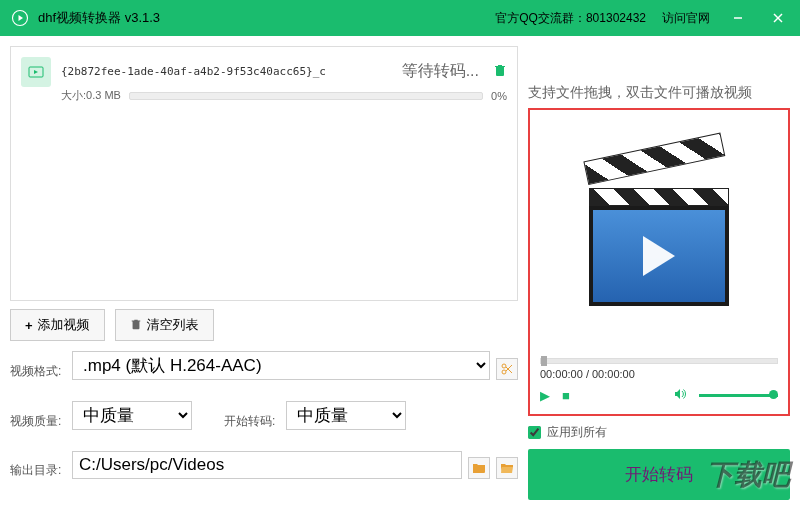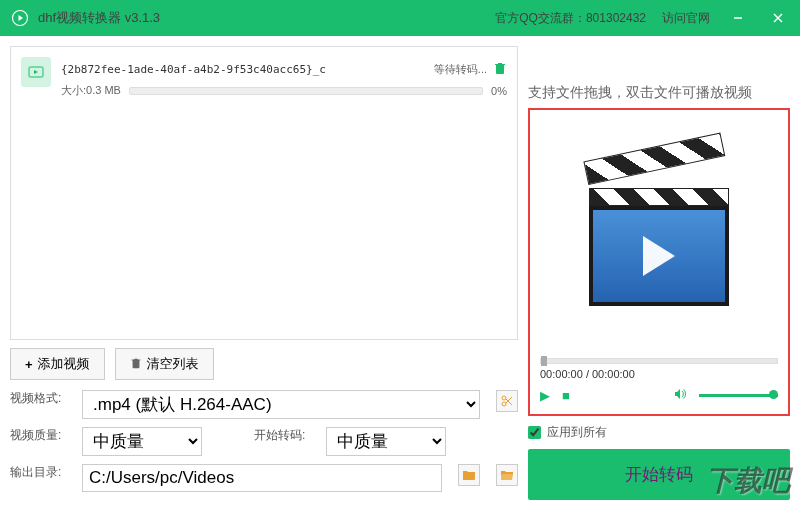--- a/index.html
+++ b/index.html
@@ -1,39 +1,39 @@
 <!DOCTYPE html>
 <html><head>
 <meta charset="utf-8">
 <style>
 * { margin: 0; padding: 0; box-sizing: border-box; font-family: "Microsoft YaHei", Arial, sans-serif; }
 body { width: 800px; height: 510px; background: #fff; overflow: hidden; }
-.titlebar { height: 36px; background: #1abc6e; display: flex; align-items: center; padding: 0 10px; color: #404040; font-size: 13px; }
+.titlebar { height: 36px; background: #1abc6e; display: flex; align-items: center; padding: 0 10px; color: #000000; font-size: 13px; }
 .logo-icon { width: 20px; height: 20px; margin-right: 8px; display: flex; align-items: center; justify-content: center; }
 .logo-icon svg { width: 18px; height: 18px; }
 .titlebar-title { flex: 1; }
 .titlebar-right { display: flex; align-items: center; gap: 16px; font-size: 12px; }
 .titlebar-btn { width: 24px; height: 24px; display: flex; align-items: center; justify-content: center; cursor: pointer; }
 .content { display: flex; height: calc(100% - 36px); }
 .left { width: 528px; padding: 10px; display: flex; flex-direction: column; }
 .right { flex: 1; padding: 10px 10px 10px 0; display: flex; flex-direction: column; }
 .file-list { flex: 1; border: 1px solid #ddd; background: #fff; position: relative; }
 .file-item { padding: 10px; display: flex; align-items: flex-start; gap: 10px; }
 .file-icon { width: 30px; height: 30px; background: #d4f3e3; border-radius: 3px; display: flex; align-items: center; justify-content: center; color: #1abc6e; font-size: 10px; }
 .file-info { flex: 1; font-size: 12px; color: #333; }
 .file-name { font-family: monospace; font-size: 11px; }
 .file-row2 { display: flex; justify-content: space-between; align-items: center; margin-top: 4px; }
-.file-status { display: flex; align-items: center; gap: 6px; font-size: 11px; color: #666; }
+.file-status { display: flex; align-items: center; gap: 14px; font-size: 16px; color: #666; }
 .progress-row { display: flex; align-items: center; gap: 8px; margin-top: 6px; }
 .progress-bar { flex: 1; height: 8px; background: #eee; border: 1px solid #ddd; border-radius: 2px; }
 .delete-icon { color: #1abc6e; cursor: pointer; }
 .btn-row { display: flex; gap: 10px; margin-top: 8px; }
 .btn { padding: 6px 14px; border: 1px solid #ccc; background: #f7f7f7; font-size: 13px; cursor: pointer; display: flex; align-items: center; gap: 5px; }
 .settings { margin-top: 10px; font-size: 12px; color: #555; }
-.setting-row { display: flex; align-items: flex-start; margin-bottom: 8px; gap: 16px; }
+.setting-row { display: flex; align-items: flex-end; margin-bottom: 21px; gap: 6px; }
 .label { width: 56px; }
 .select, .input { border: 1px solid #ccc; padding: 3px 6px; font-size: 17px; background: #fff; }
 .select { min-width: 120px; }
 .input-path { flex: 1; }
 .icon-btn { width: 22px; height: 22px; border: 1px solid #ccc; display: flex; align-items: center; justify-content: center; cursor: pointer; background: #f7f7f7; }
 .scissor-icon, .folder-icon { color: #e8a035; }
 .preview-header { font-size: 14px; color: #666; padding: 6px 0; margin-top: 32px; }
 .preview-box { flex: 1; border: 2px solid #e84040; background: #fff; display: flex; flex-direction: column; padding: 10px; }
 .preview-img { flex: 1; display: flex; align-items: center; justify-content: center; }
 .clapper { position: relative; }
@@ -44,21 +44,21 @@
 .scrubber { height: 6px; background: #e8e8e8; border: 1px solid #ddd; margin-top: 8px; position: relative; }
 .scrubber-thumb { position: absolute; left: 0; top: -3px; width: 6px; height: 10px; background: #aaa; }
 .time-row { font-size: 11px; color: #333; margin-top: 4px; font-family: monospace; }
 .controls-row { display: flex; align-items: center; gap: 12px; margin-top: 6px; color: #1abc6e; }
 .ctrl-icon { cursor: pointer; font-size: 13px; }
 .vol-slider { flex: 1; height: 3px; background: #1abc6e; margin-left: auto; position: relative; max-width: 80px; }
 .vol-thumb { position: absolute; right: 0; top: -4px; width: 9px; height: 9px; background: #1abc6e; border-radius: 50%; }
 .apply-row { display: flex; align-items: center; gap: 6px; font-size: 12px; color: #555; margin: 8px 0; }
 .checkbox { width: 13px; height: 13px; accent-color: #1abc6e; }
 .start-btn { background: #1abc6e; color: #701a75; text-align: center; padding: 14px; font-size: 17px; cursor: pointer; border-radius: 2px; }
-.watermark { position: absolute; right: 10px; bottom: 10px; font-size: 28px; color: rgba(0,0,0,0.5); font-weight: bold; font-style: italic; pointer-events: none; text-shadow: 1px 1px 2px rgba(255,255,255,0.5); }
+.watermark { position: absolute; right: 10px; bottom: 16px; font-size: 28px; color: rgba(0,0,0,0.5); font-weight: bold; font-style: italic; pointer-events: none; text-shadow: 1px 1px 2px rgba(255,255,255,0.5); }
 </style>
 </head>
 <body>
 
 <div class="titlebar">
   <div class="logo-icon">
     <svg viewBox="0 0 24 24" fill="none">
         <circle cx="12" cy="12" r="10" stroke="#fff" stroke-width="1.5"></circle>
         <path d="M10 8l6 4-6 4V8z" fill="#fff"></path>
       </svg>

